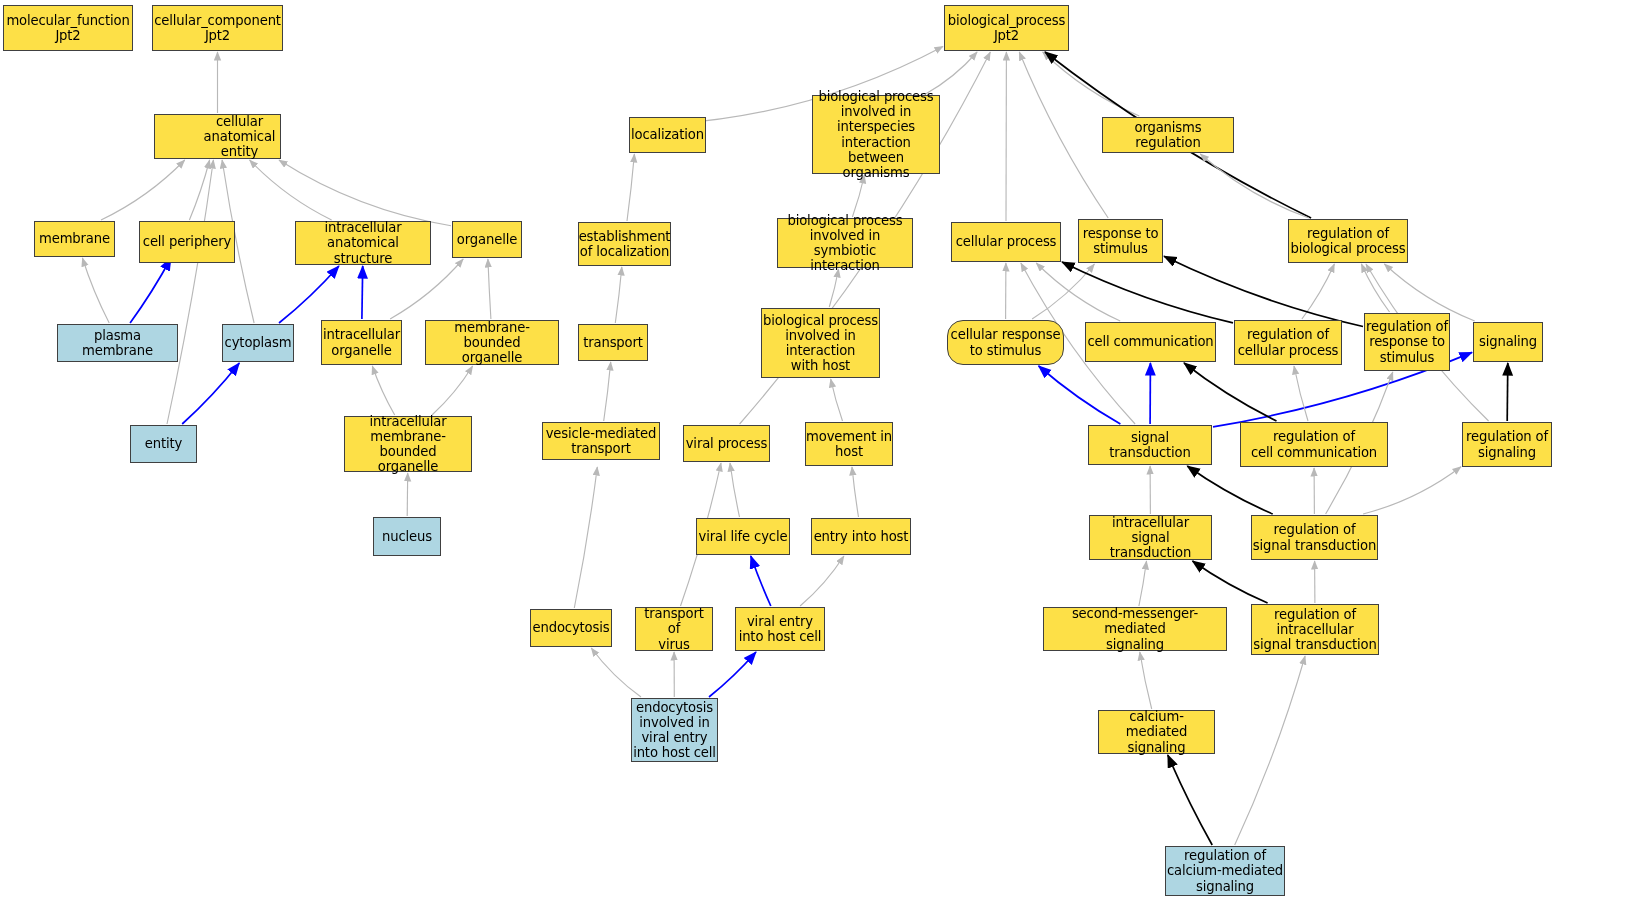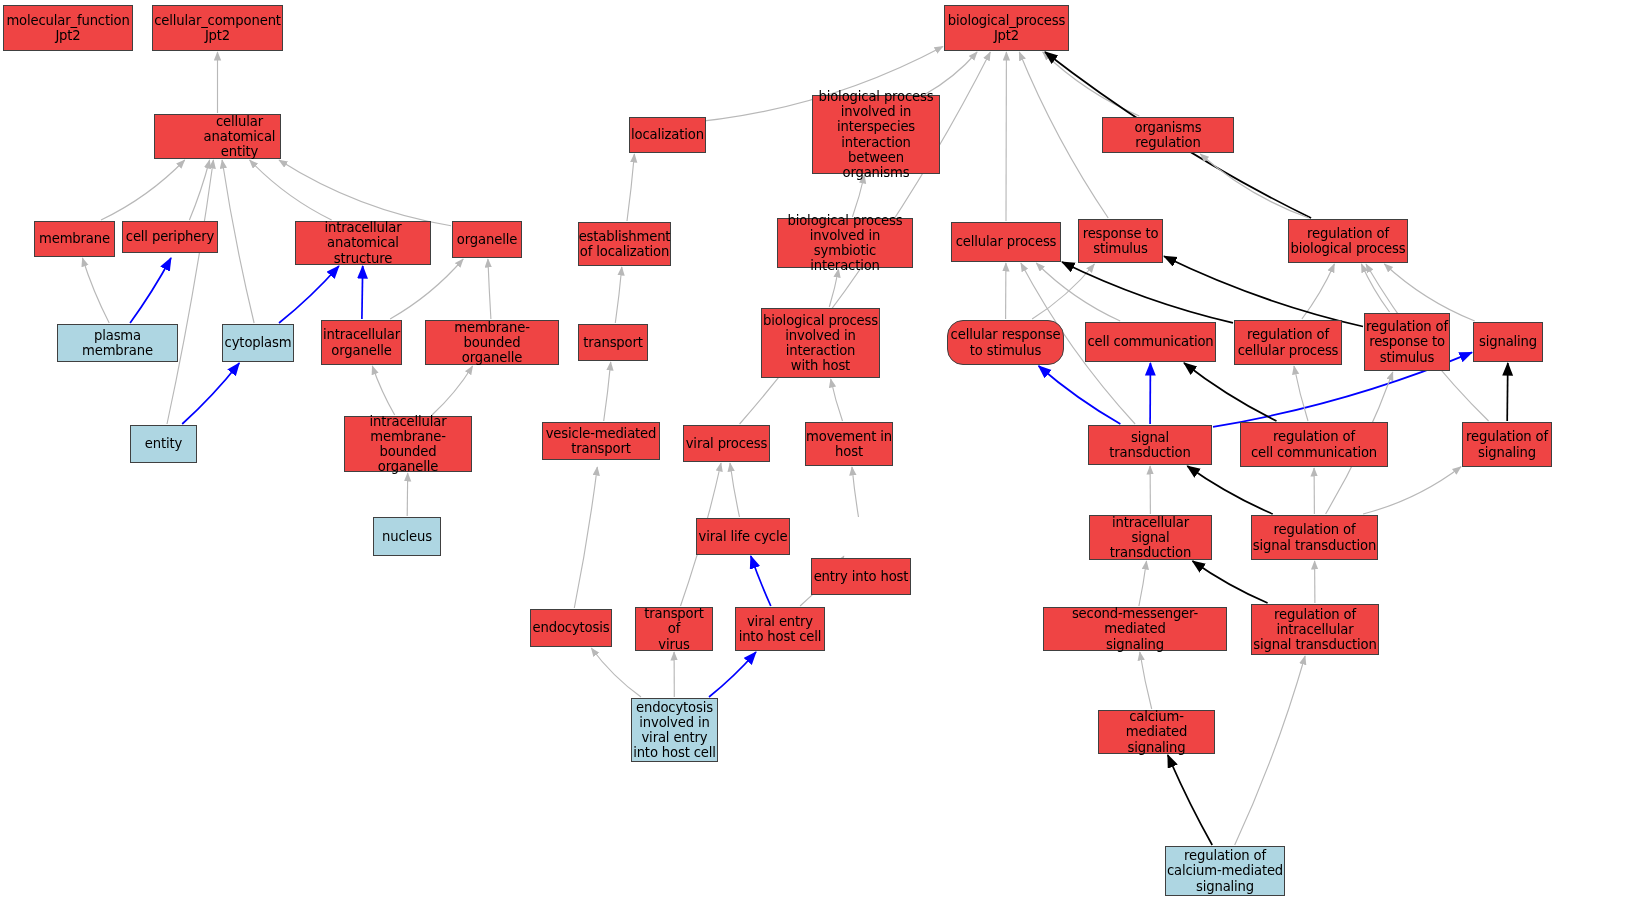--- a/index.html
+++ b/index.html
@@ -4,21 +4,21 @@
 <title>GO DAG</title>
 <style>
   html,body{margin:0;padding:0;background:#ffffff;}
   body{font-family:"DejaVu Sans","Liberation Sans",sans-serif;}
   #canvas{position:relative;width:1642px;height:901px;background:#fff;overflow:hidden;}
   #edges{position:absolute;left:0;top:0;width:1642px;height:901px;}
   .node{
     position:absolute;
     box-sizing:border-box;
     border:1.3px solid #404040;
-    background:#ef4444;
+    background:#fde047;
     display:flex;
     align-items:center;
     justify-content:center;
     text-align:center;
     color:#000;
     font-size:13.2px;
     line-height:15.2px;
     letter-spacing:-0.15px;
     white-space:pre-line;
     z-index:5;
@@ -121,21 +121,21 @@
       <div class="node" style="left: 154px; top: 114px; width: 127px; height: 45px; padding-left: 44px;">cellular anatomical
 entity</div>
       <div class="node" style="left: 598px; top: 117px; width: 77px; height: 36px; margin-left: 31px;">localization</div>
       <div class="node" style="left: 812px; top: 95px; width: 128px; height: 79px;">biological process
 involved in
 interspecies
 interaction
 between organisms</div>
       <div class="node" style="left: 1102px; top: 117px; width: 132px; height: 36px;">organisms regulation</div>
       <div class="node" style="left: 34px; top: 221px; width: 81px; height: 36px;">membrane</div>
-      <div class="node" style="left: 122px; top: 221px; width: 96px; height: 32px;">cell periphery</div>
+      <div class="node" style="left: 139px; top: 221px; width: 96px; height: 42px;">cell periphery</div>
       <div class="node" style="left: 295px; top: 221px; width: 136px; height: 44px;">intracellular
 anatomical structure</div>
       <div class="node" style="left: 452px; top: 221px; width: 70px; height: 37px;">organelle</div>
       <div class="node" style="left: 578px; top: 222px; width: 93px; height: 44px;">establishment
 of localization</div>
       <div class="node" style="left: 777px; top: 218px; width: 136px; height: 50px;">biological process
 involved in
 symbiotic interaction</div>
       <div class="node" style="left: 951px; top: 222px; width: 110px; height: 40px;">cellular process</div>
       <div class="node" style="left: 1078px; top: 219px; width: 85px; height: 44px;">response to
@@ -171,21 +171,21 @@
       <div class="node" style="left: 683px; top: 425px; width: 87px; height: 37px;">viral process</div>
       <div class="node" style="left: 805px; top: 422px; width: 88px; height: 44px;">movement in
 host</div>
       <div class="node" style="left: 1088px; top: 425px; width: 124px; height: 40px;">signal transduction</div>
       <div class="node" style="left: 1240px; top: 422px; width: 148px; height: 45px;">regulation of
 cell communication</div>
       <div class="node" style="left: 1462px; top: 422px; width: 90px; height: 45px;">regulation of
 signaling</div>
       <div class="node hl" style="left: 373px; top: 517px; width: 68px; height: 39px;">nucleus</div>
       <div class="node" style="left: 696px; top: 518px; width: 94px; height: 37px;">viral life cycle</div>
-      <div class="node" style="left: 811px; top: 518px; width: 100px; height: 37px; margin-top: 40px;">entry into host</div>
+      <div class="node" style="left: 811px; top: 518px; width: 100px; height: 37px;">entry into host</div>
       <div class="node" style="left: 1089px; top: 515px; width: 123px; height: 45px;">intracellular
 signal transduction</div>
       <div class="node" style="left: 1251px; top: 515px; width: 127px; height: 45px;">regulation of
 signal transduction</div>
       <div class="node" style="left: 530px; top: 609px; width: 82px; height: 38px;">endocytosis</div>
       <div class="node" style="left: 635px; top: 607px; width: 78px; height: 44px;">transport of
 virus</div>
       <div class="node" style="left: 735px; top: 607px; width: 90px; height: 44px;">viral entry
 into host cell</div>
       <div class="node" style="left: 1043px; top: 607px; width: 184px; height: 44px;">second-messenger-mediated

